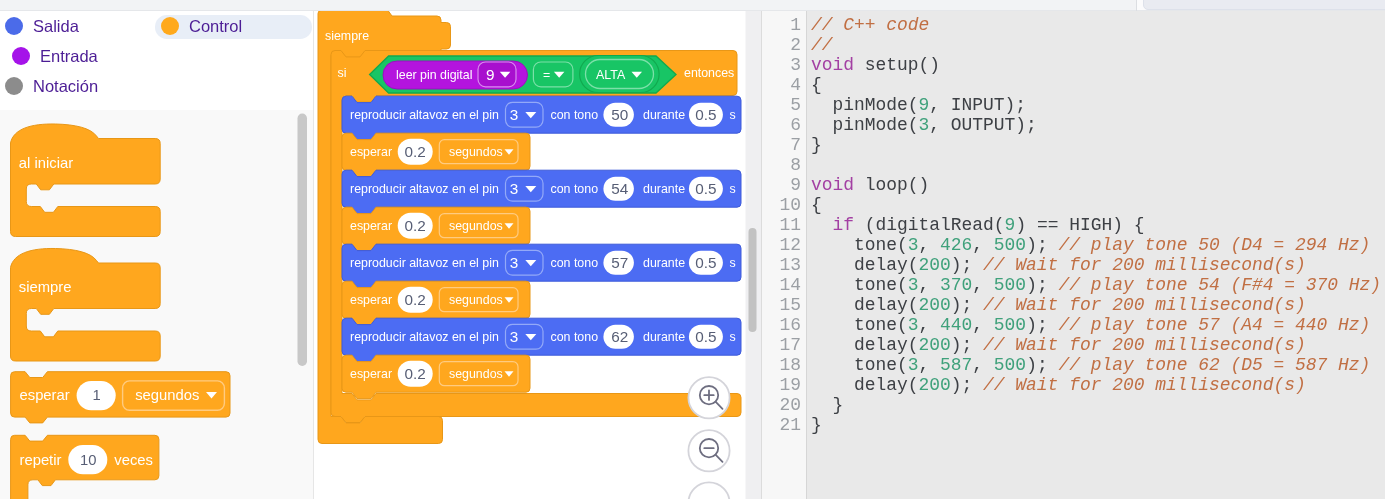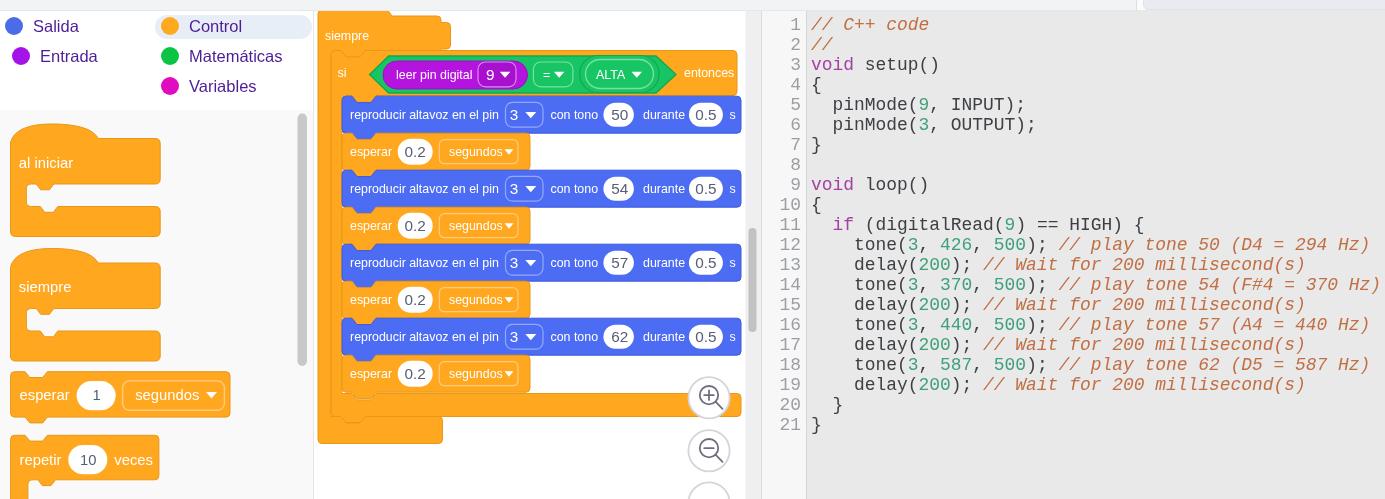--- a/index.html
+++ b/index.html
@@ -31,31 +31,27 @@
   <div class="abs" id="cats"></div>
   <div class="abs" id="pill"></div>
   <div class="abs catrow" style="left:5px;top:11px;">
       <span class="dot" style="background:#4B6BE9"></span>
       <span class="catlbl" style="margin-left:10px;">Salida</span>
     </div>
   <div class="abs catrow" style="left:12px;top:41px;">
       <span class="dot" style="background:#A513E9"></span>
       <span class="catlbl" style="margin-left:10px;">Entrada</span>
     </div>
+  <div class="abs catrow" style="left:5px;top:71px;">
+      <span class="dot" style="background:#8C8C8C"></span>
+      <span class="catlbl" style="margin-left:10px;">Notación</span>
+    </div>
   <div class="abs catrow" style="left:161px;top:11px;">
       <span class="dot" style="background:#FFA91C"></span>
       <span class="catlbl" style="margin-left:10px;text-align:right;">Control</span>
-    </div>
-  <div class="abs catrow" style="left:161px;top:41px;">
-      <span class="dot" style="background:#0BC444"></span>
-      <span class="catlbl" style="margin-left:10px;">Matemáticas</span>
-    </div>
-  <div class="abs catrow" style="left:161px;top:71px;">
-      <span class="dot" style="background:#E10CC0"></span>
-      <span class="catlbl" style="margin-left:10px;">Variables</span>
     </div>
   <div class="abs" id="sideborder"></div>
   <svg class="abs" style="left:0;top:0;" width="315" height="499">
 <path d="M 10.5,143 C 13.5,129 30.5,123.5 55.5,124 C 75.5,124.5 90.5,128 96.5,136 L 98.5,138.5 L 155.2,138.5 Q 160.2,138.5 160.2,143.5 L 160.2,179 Q 160.2,184 155.2,184 L 53.8,184 l -4.4,5.8 l -8.7,0 l -4.4,-5.8 L 31.3,184 Q 26.3,184 26.3,189 L 26.3,201.5 Q 26.3,206.5 31.3,206.5 L 40.3,206.5 l 4.4,5.8 l 8.7,0 l 4.4,-5.8 L 155.2,206.5 Q 160.2,206.5 160.2,211.5 L 160.2,231.5 Q 160.2,236.5 155.2,236.5 L 15.5,236.5 Q 10.5,236.5 10.5,231.5 Z" fill="#FFA71E" stroke="#E89717" stroke-width="1"></path>
       <text x="18.8" y="167.5" font-size="14.8" fill="#fff">al iniciar</text>
 <path d="M 10.5,267.5 C 13.5,253.5 30.5,248.0 55.5,248.5 C 75.5,249.0 90.5,252.5 96.5,260.5 L 98.5,263.0 L 155.2,263.0 Q 160.2,263.0 160.2,268.0 L 160.2,303.5 Q 160.2,308.5 155.2,308.5 L 53.8,308.5 l -4.4,5.8 l -8.7,0 l -4.4,-5.8 L 31.3,308.5 Q 26.3,308.5 26.3,313.5 L 26.3,326.0 Q 26.3,331.0 31.3,331.0 L 40.3,331.0 l 4.4,5.8 l 8.7,0 l 4.4,-5.8 L 155.2,331.0 Q 160.2,331.0 160.2,336.0 L 160.2,356.0 Q 160.2,361.0 155.2,361.0 L 15.5,361.0 Q 10.5,361.0 10.5,356.0 Z" fill="#FFA71E" stroke="#E89717" stroke-width="1"></path>
       <text x="18.8" y="292.0" font-size="14.8" fill="#fff">siempre</text>
 <path d="M 14.6,371.7 L 25.1,371.7 l 4.7,5.8 l 12.9,0 l 4.7,-5.8 L 226,371.7 Q 230,371.7 230,375.7 L 230,413.1 Q 230,417.1 226,417.1 L 47.4,417.1 l -4.7,5.8 l -12.9,0 l -4.7,-5.8 L 14.6,417.1 Q 10.6,417.1 10.6,413.1 L 10.6,375.7 Q 10.6,371.7 14.6,371.7 Z" fill="#FFA71E" stroke="#E89717" stroke-width="1"></path>
 <text x="19.5" y="400" font-size="14.8" fill="#fff">esperar</text>
 <rect x="76.6" y="380.9" width="39.1" height="29.3" rx="14.6" fill="#fff"></rect>

